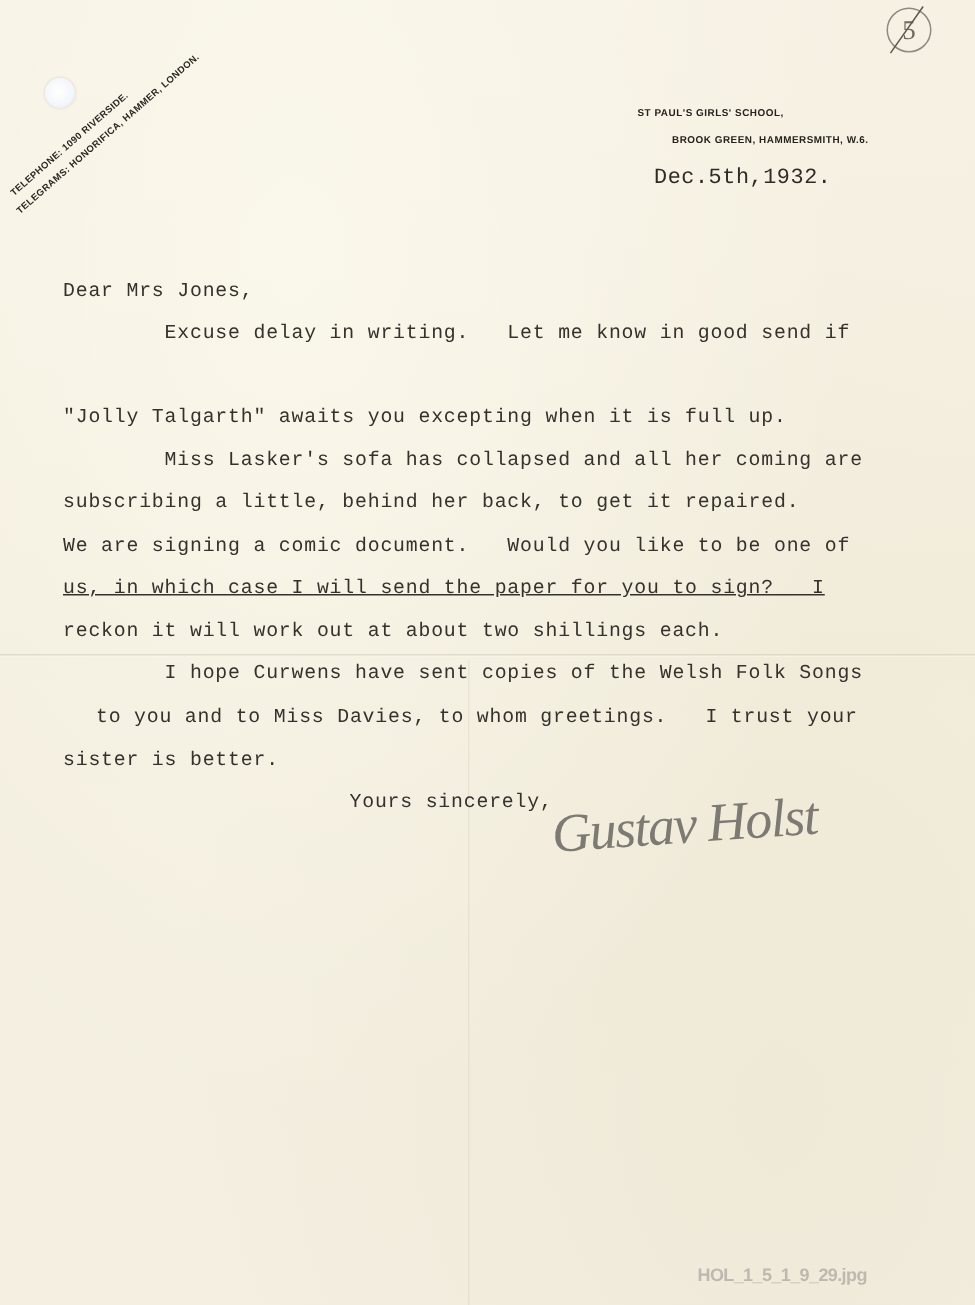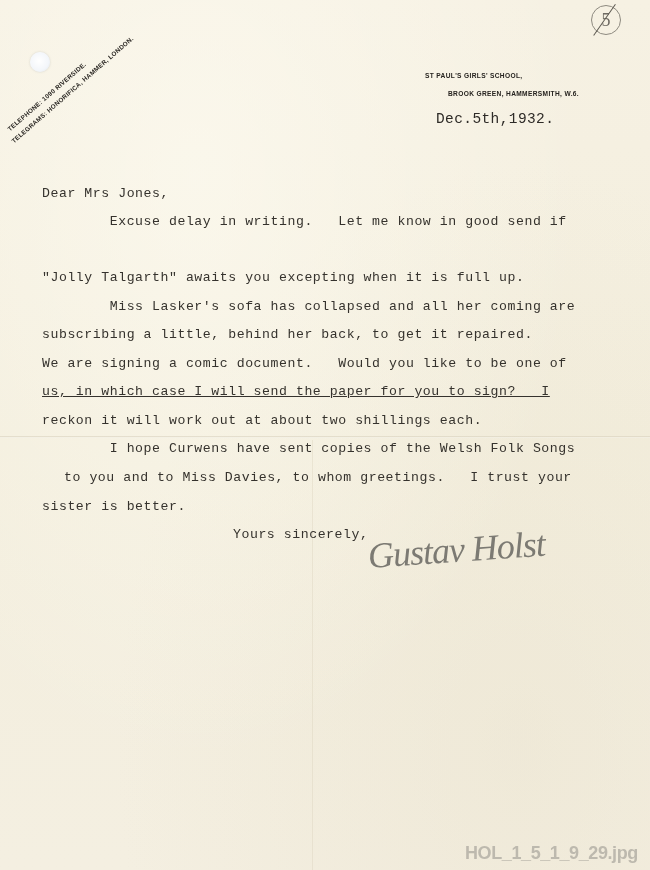--- a/index.html
+++ b/index.html
@@ -67,21 +67,21 @@
     .signature {
       position: absolute; left: 368px; top: 535px;
       font-family: "Liberation Serif", "DejaVu Serif", serif;
       font-style: italic; font-size: 36px; color: #7c7a73;
       letter-spacing: -1px; white-space: nowrap;
       transform: rotate(-4deg); transform-origin: left center;
     }
     .filename {
       position: absolute; left: 465px; top: 843px;
       font-family: "Liberation Sans", "DejaVu Sans", sans-serif;
-      font-weight: bold; font-size: 18px; color: #bdb9ae;
+      font-weight: bold; font-size: 12px; color: #bdb9ae;
       letter-spacing: -0.4px; white-space: nowrap;
     }
   </style>
 </head>
 <body>
 
 <div class="page">
   <div class="fold-h"></div>
   <div class="fold-v"></div>
   <div class="punch-hole"></div>

